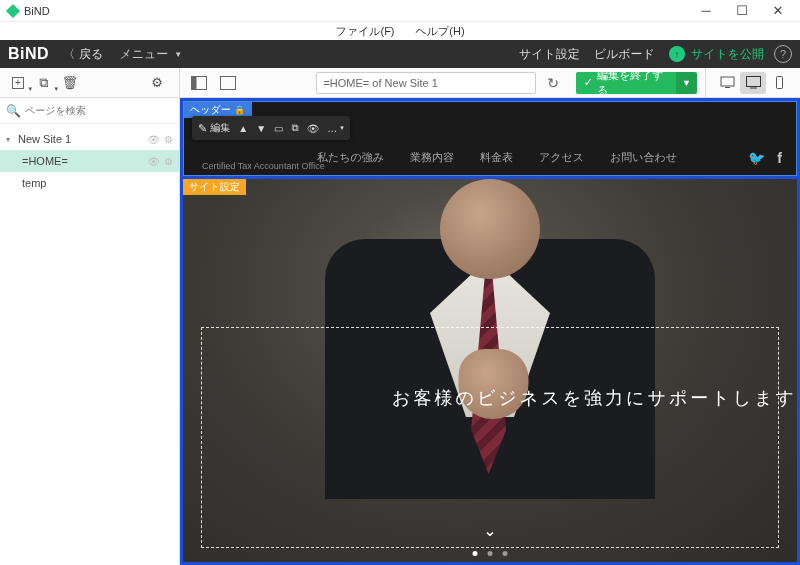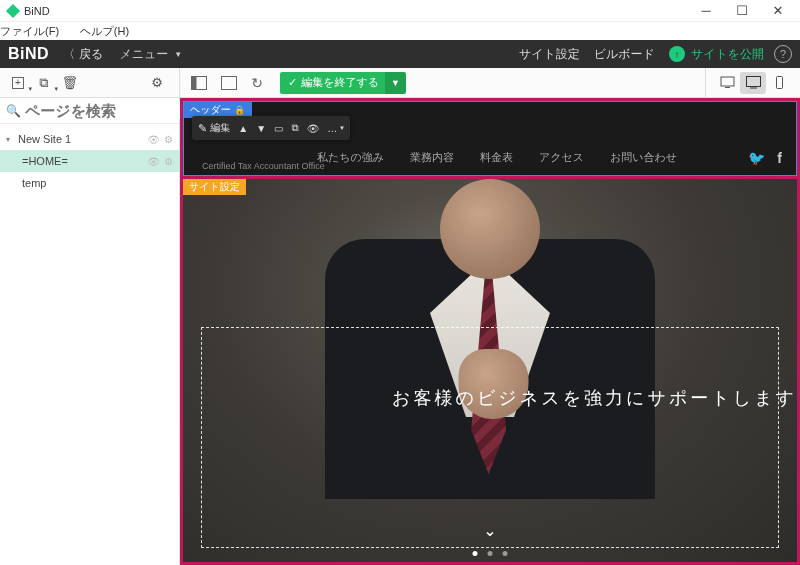--- a/index.html
+++ b/index.html
@@ -6,21 +6,21 @@
 body { font-family: "Hiragino Sans", "Meiryo", sans-serif; font-size: 12px; background: #fff; width: 800px; height: 565px; overflow: hidden; position: relative; }
 
 
 .titlebar { height: 22px; background: #fff; display: flex; align-items: center; padding: 0 4px; border-bottom: 1px solid #eee; }
 .titlebar-icon { width: 10px; height: 10px; background: #1fc97e; transform: rotate(45deg); margin-right: 6px; margin-left: 4px; }
 .titlebar-title { font-size: 11px; color: #333; flex: 1; }
 .win-btns { display: flex; gap: 0; }
 .win-btn { width: 36px; height: 22px; display: flex; align-items: center; justify-content: center; color: #444; font-size: 13px; cursor: pointer; }
 
 
-.menubar { height: 18px; display: flex; align-items: center; padding: 0 0; gap: 21px; font-size: 11px; color: #333; }
+.menubar { height: 18px; display: flex; align-items: center; padding: 0 0; gap: 21px; font-size: 11px; color: #333; justify-content: center; }
 .menubar-item { cursor: pointer; }
 
 
 .topbar { height: 28px; background: #2f2f2f; display: flex; align-items: center; color: #ccc; padding: 0 8px; }
 .logo { font-size: 16px; font-weight: 700; color: #fff; letter-spacing: 0.5px; margin-right: 14px; }
 .back-btn { display: flex; align-items: center; gap: 4px; font-size: 12px; color: #ddd; cursor: pointer; margin-right: 16px; }
 .back-arrow { font-size: 12px; }
 .menu-dd { display: flex; align-items: center; gap: 6px; cursor: pointer; font-size: 12px; }
 .topbar-spacer { flex: 1; }
 .topbar-link { font-size: 12px; color: #ddd; margin-right: 14px; cursor: pointer; }
@@ -44,30 +44,30 @@
 .toolbar2-right { display: flex; align-items: center; gap: 0; padding: 0 8px; height: 100%; border-left: 1px solid #ddd; margin-left: auto; }
 .view-btn { width: 26px; height: 22px; display: flex; align-items: center; justify-content: center; color: #555; cursor: pointer; }
 .view-btn.active { background: #d8d8d8; border-radius: 3px; }
 .view-btn svg { width: 15px; height: 13px; }
 
 
 .main { display: flex; height: calc(565px - 22px - 18px - 28px - 30px); }
 .sidebar { width: 180px; background: #fff; border-right: 1px solid #ddd; display: flex; flex-direction: column; }
 .search-row { display: flex; align-items: center; height: 26px; border-bottom: 1px solid #eee; padding: 0 6px; gap: 4px; }
 .search-icon { color: #aaa; font-size: 12px; }
-.search-input { border: none; outline: none; font-size: 15px; flex: 1; color: #888; font-weight: bold; }
+.search-input { border: none; outline: none; font-size: 10px; flex: 1; color: #888; }
 .tree { padding: 4px 0; font-size: 11px; }
 .tree-row { display: flex; align-items: center; height: 22px; padding: 0 6px; gap: 4px; cursor: pointer; color: #444; }
 .tree-caret { font-size: 8px; color: #888; width: 8px; }
 .tree-label { flex: 1; overflow: hidden; text-overflow: ellipsis; white-space: nowrap; }
 .tree-icons { display: flex; gap: 4px; color: #bbb; font-size: 10px; }
 .tree-row.selected { background: #c9ede1; }
 .tree-row.indent1 { padding-left: 22px; }
 
-.canvas { flex: 1; background: #be185d; position: relative; overflow: hidden; }
+.canvas { flex: 1; background: #1d4ed8; position: relative; overflow: hidden; }
 .canvas-inner { position: absolute; inset: 0; display: flex; flex-direction: column; }
 
 
 .block-label { position: absolute; top: 0; left: 0; font-size: 10px; color: #fff; padding: 1px 6px; z-index: 4; }
 .header-label { background: #3b7de0; }
 .header-block { background: #1a1a1a; height: 75px; position: relative; border:1px solid #4b86dd; margin: 3px; }
 .lock-icon { font-size: 9px; color: #fff; margin-left: 4px; }
 .edit-toolbar { position: absolute; top: 14px; left: 8px; height: 24px; background: #2b2b2b; display: flex; align-items: center; padding: 0 6px; border-radius: 3px; gap: 8px; z-index: 5; box-shadow: 0 1px 4px rgba(0,0,0,0.4); color: #ddd; }
 .et-item { display: flex; align-items: center; gap: 3px; font-size: 10px; cursor: pointer; }
 .et-icon { font-size: 11px; }
@@ -149,20 +149,21 @@
         <svg viewBox="0 0 16 14">
           <rect x="0.5" y="0.5" width="15" height="13" fill="none" stroke="#666"></rect>
           <rect x="0.5" y="0.5" width="5" height="13" fill="#666"></rect>
         </svg>
       </div>
     <div class="panel-icon">
         <svg viewBox="0 0 16 14">
           <rect x="0.5" y="0.5" width="15" height="13" fill="none" stroke="#666"></rect>
         </svg>
       </div>
+    <input class="url-input" value="=HOME= of New Site 1" style="">
     <div class="reload-icon">↻</div>
     <div style="display:flex">
       <div class="end-edit-btn">
         <span>✓</span>
         <span>編集を終了する</span>
       </div>
       <div class="end-edit-dd">▼</div>
     </div>
   </div>
   <div class="toolbar2-right">

